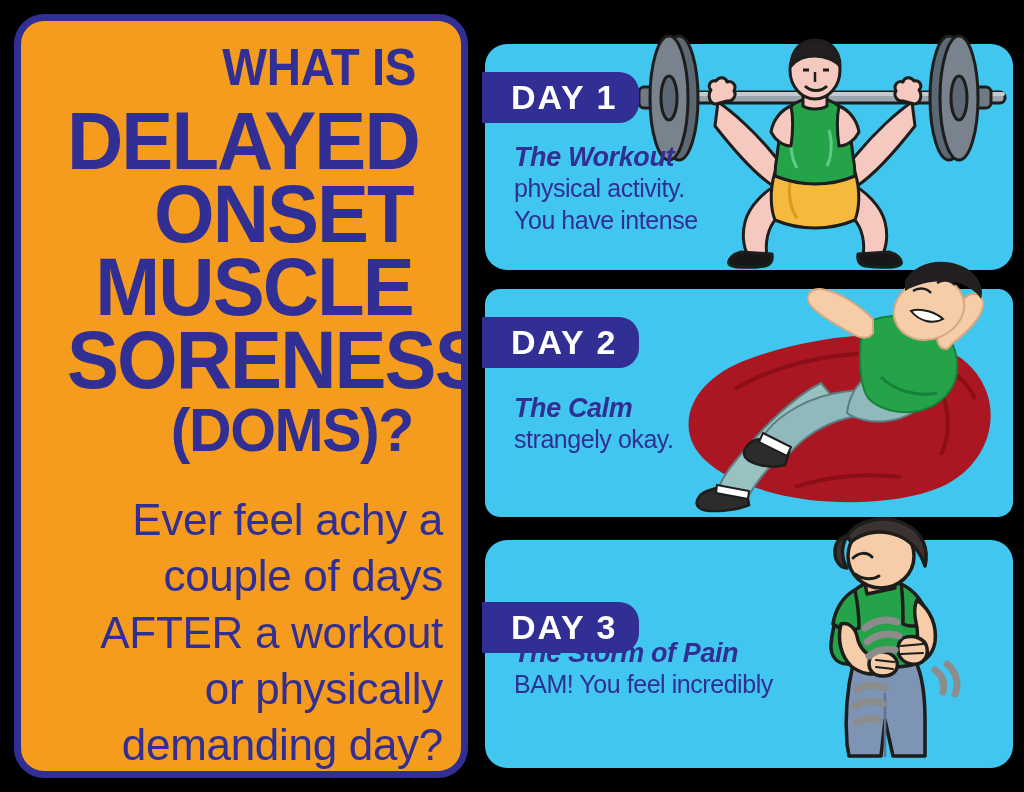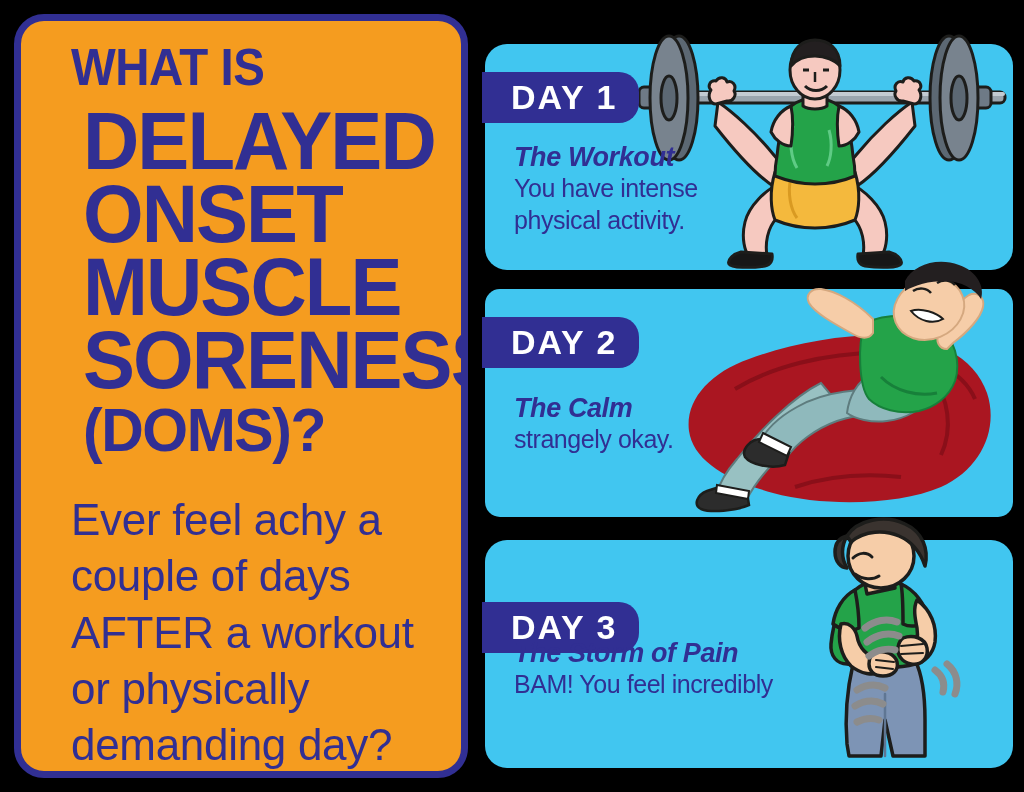--- a/index.html
+++ b/index.html
@@ -28,23 +28,24 @@
     width: 454px;
     height: 764px;
     box-sizing: border-box;
     background: #F59C1F;
     border: 7px solid #312F93;
     border-radius: 30px;
     overflow: hidden;
   }
   .hero-inner {
     position: absolute;
-    left: 50px;
+    left: 34px;
     top: 22px;
     right: 18px;
+    text-align: right;
   }
   .hero-kicker {
     font-family: "Liberation Sans", sans-serif;
     font-weight: 700;
     font-size: 51px;
     line-height: 0.98;
     letter-spacing: -0.5px;
     color: #312F93;
     transform: scaleX(0.93);
     transform-origin: left center;
@@ -257,22 +258,22 @@
           <path d="M200 58 L200 68" stroke-width="2.5" fill="none"></path>
           <path d="M190 72 C196 78 206 78 212 72" fill="none" stroke-width="3"></path>
         </g>
       </svg>
     </div>
 
     <div class="day-badge">DAY 1</div>
     <div class="card-text">
       <div class="card-head">The Workout</div>
       <div class="card-body">
+        <span class="bline">physical activity.</span>
         <span class="bline">You have intense</span>
-        <span class="bline">physical activity.</span>
       </div>
     </div>
   </section>
 
   <section class="day-card" id="card-2">
 
     <div class="art" id="art-2">
       <svg width="340" height="240" viewBox="0 0 340 240">
 
         <path d="M14 150 C10 120 34 92 74 78 C112 64 160 54 206 54

